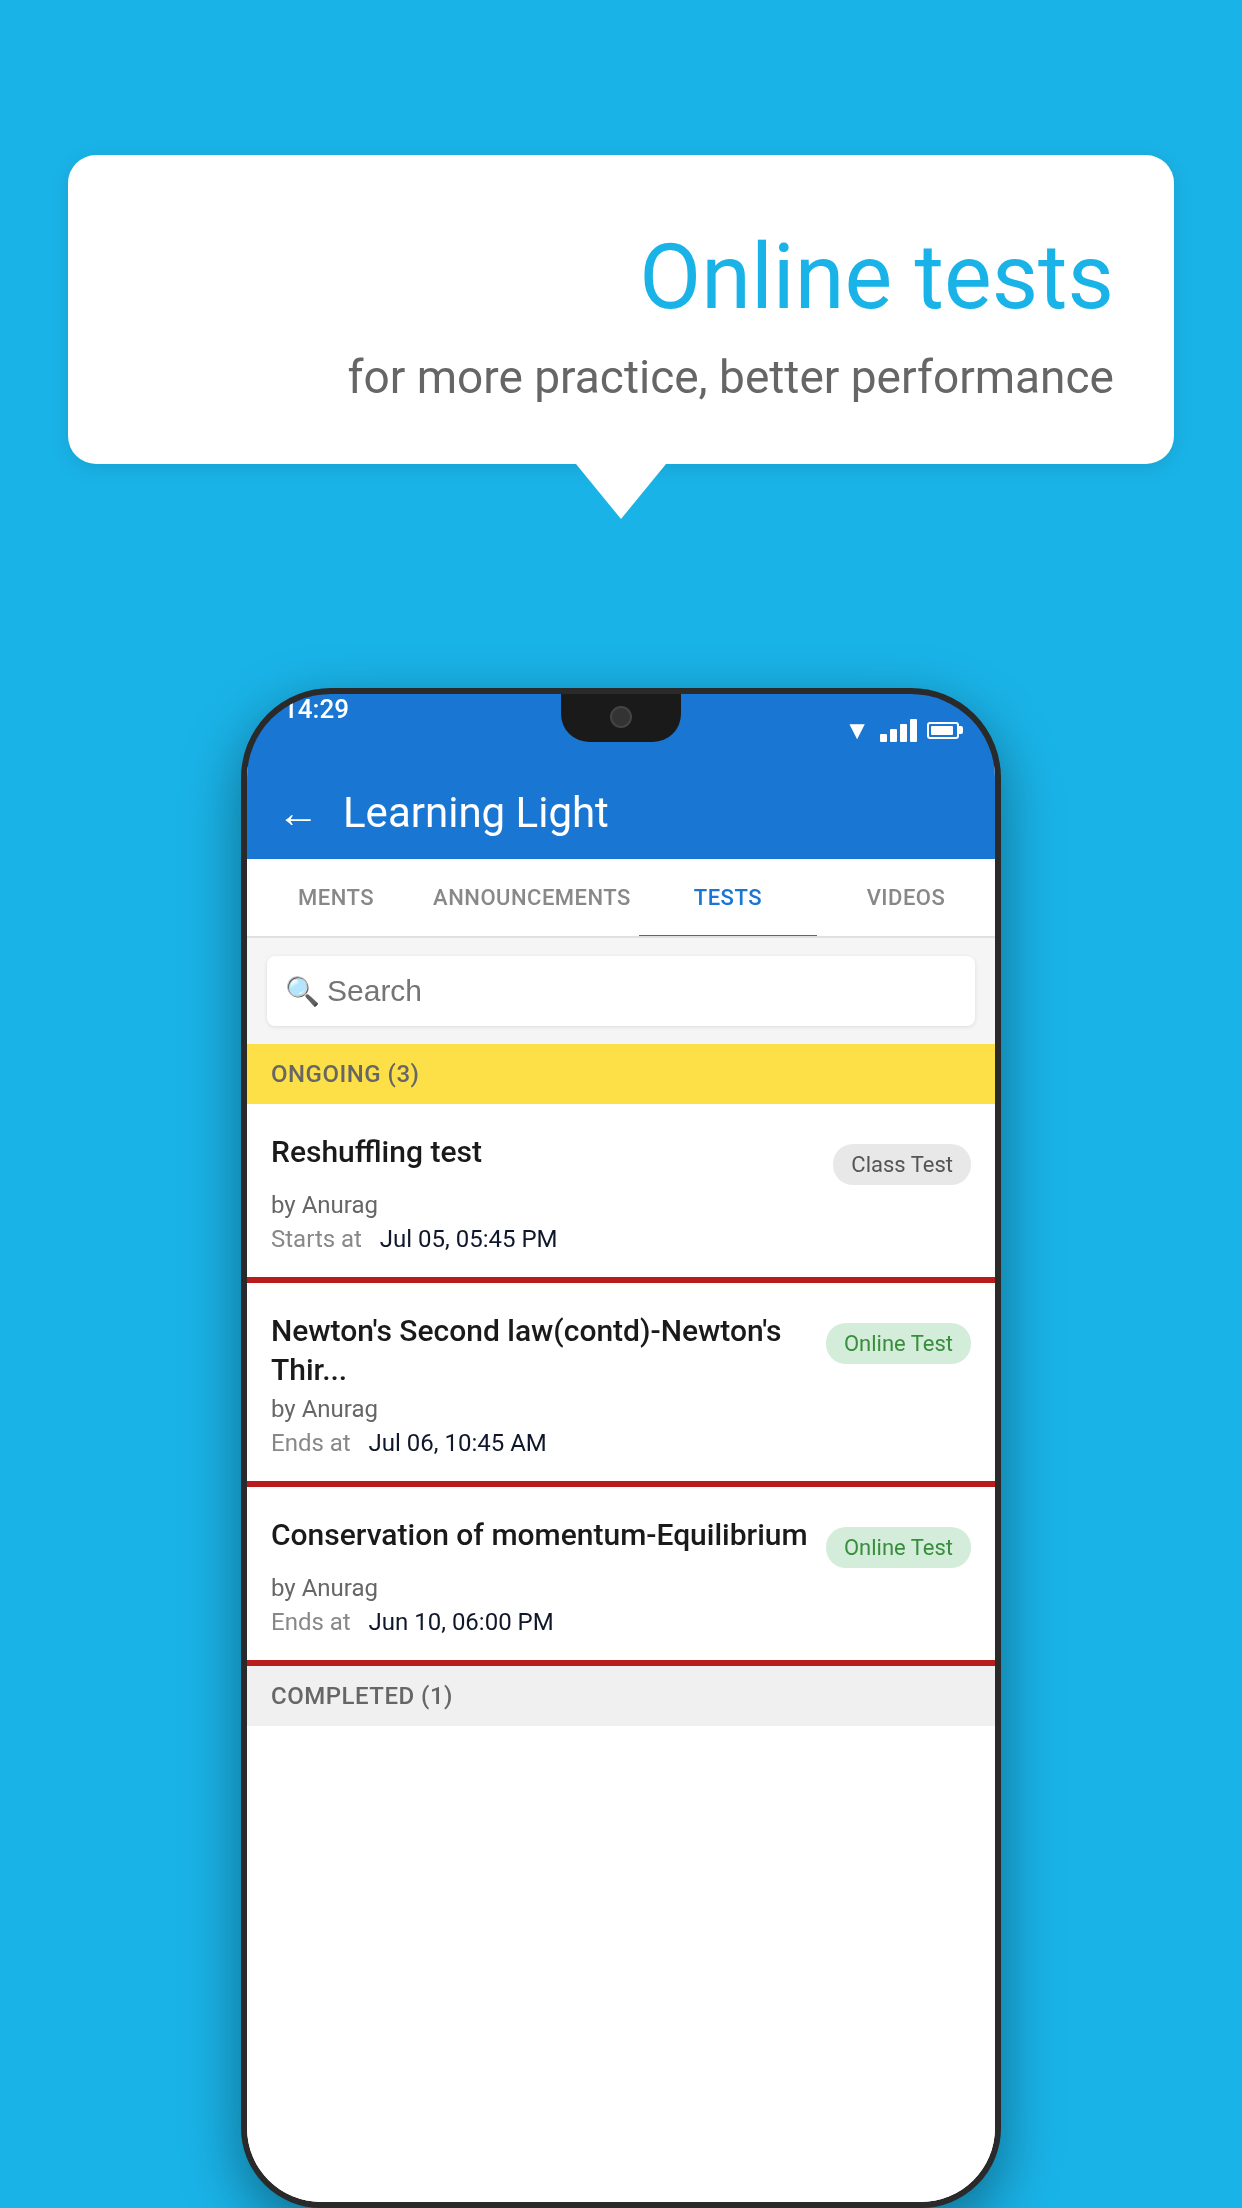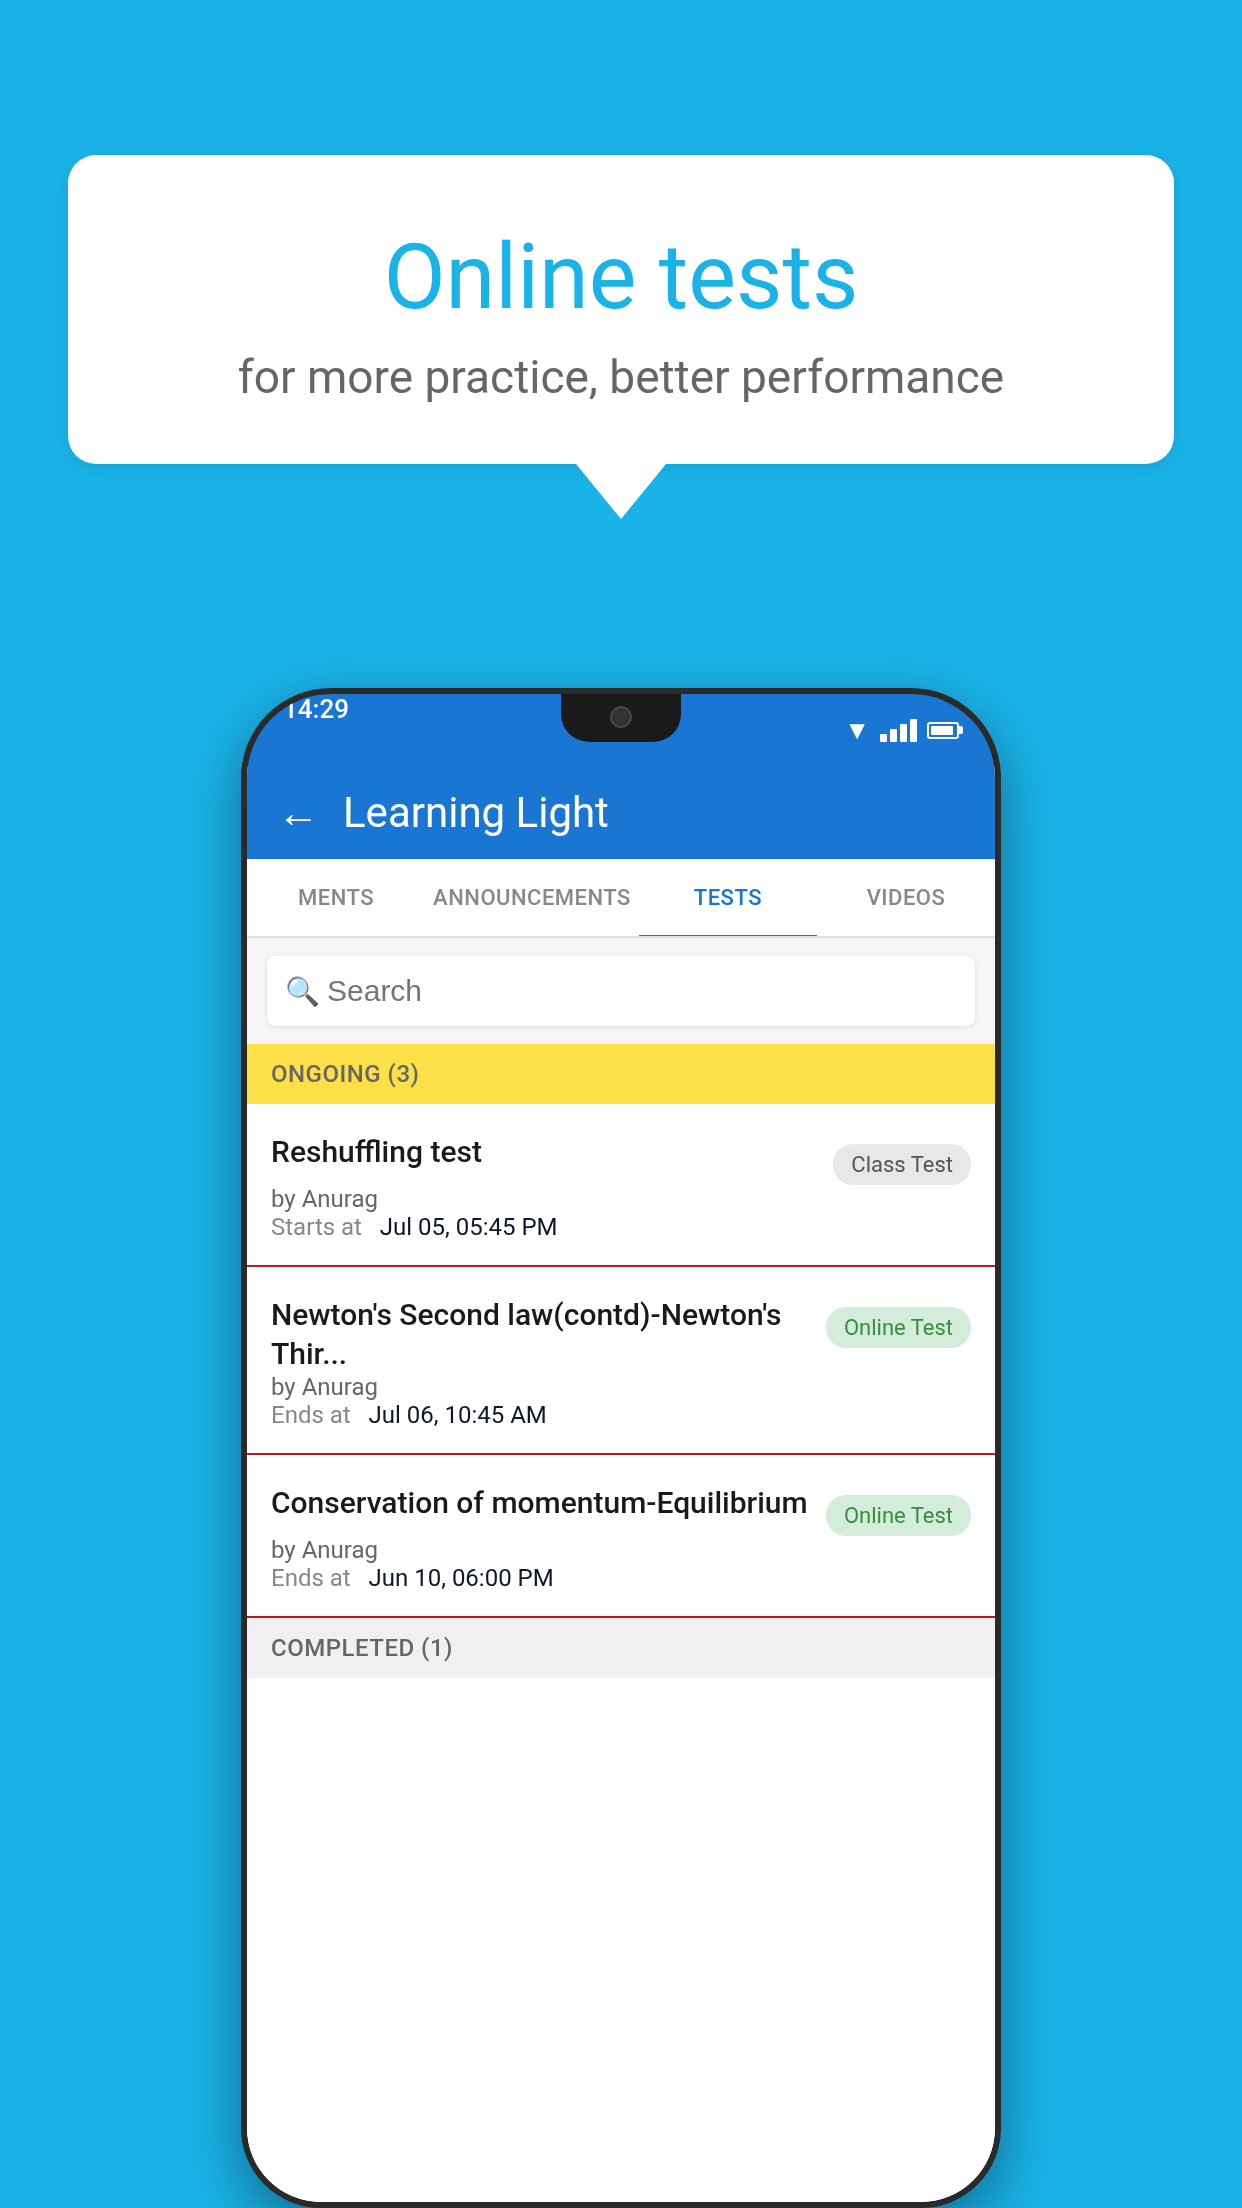--- a/index.html
+++ b/index.html
@@ -21,21 +21,21 @@
       right: 68px;
       display: flex;
       flex-direction: column;
       align-items: center;
     }
 
     .speech-bubble {
       background: white;
       border-radius: 28px;
       padding: 70px 60px 60px 60px;
-      text-align: center;
+      text-align: right;
       box-shadow: 0 4px 20px rgba(0,0,0,0.1);
       width: 100%;
     }
 
     .speech-bubble-title {
       color: #1ab3e8;
       font-size: 90px;
       font-weight: 400;
       margin-bottom: 20px;
     }
@@ -274,23 +274,24 @@
 
     
     .tests-list {
       flex: 1;
       overflow: hidden;
       background: white;
     }
 
     .test-item {
       padding: 28px 24px 24px 24px;
-      border-bottom: 2px solid #b91c1c;
+      border-bottom: 6px solid #b91c1c;
       display: flex;
       flex-direction: column;
+      gap: 6px;
       position: relative;
     }
 
     .test-item-header {
       display: flex;
       justify-content: space-between;
       align-items: flex-start;
       gap: 16px;
     }
 

